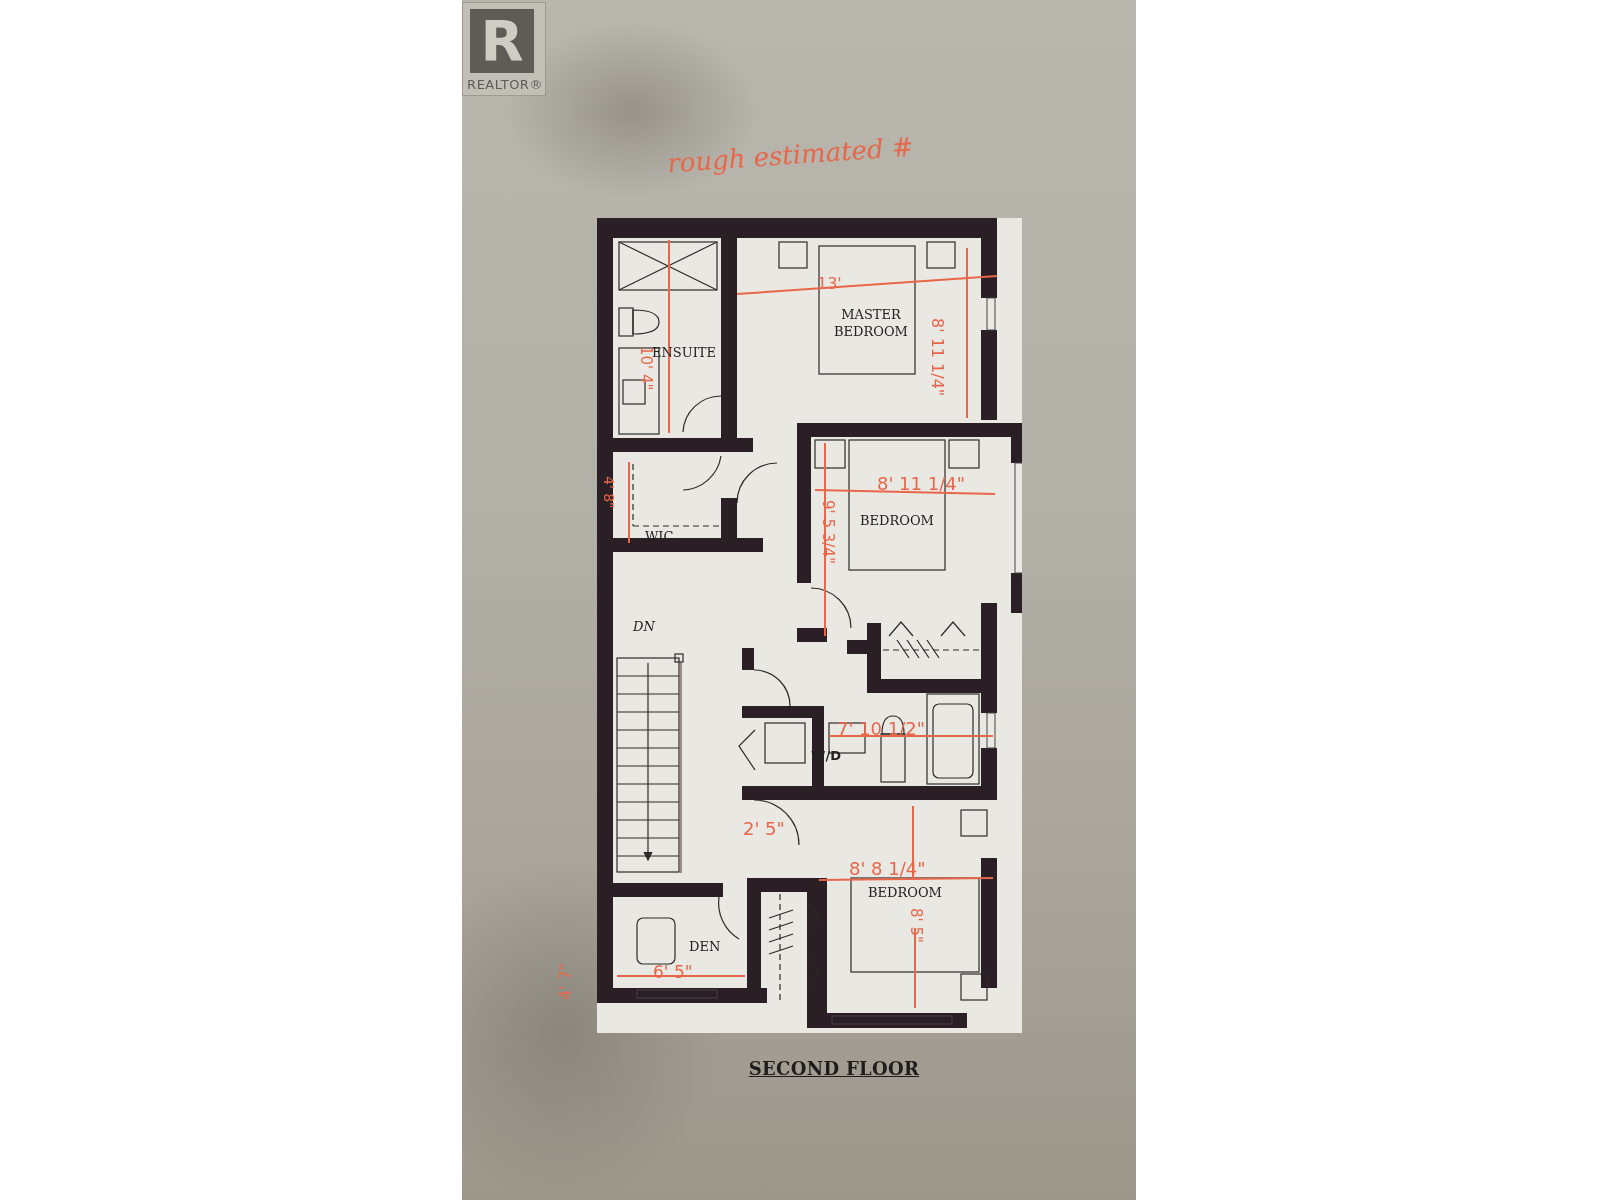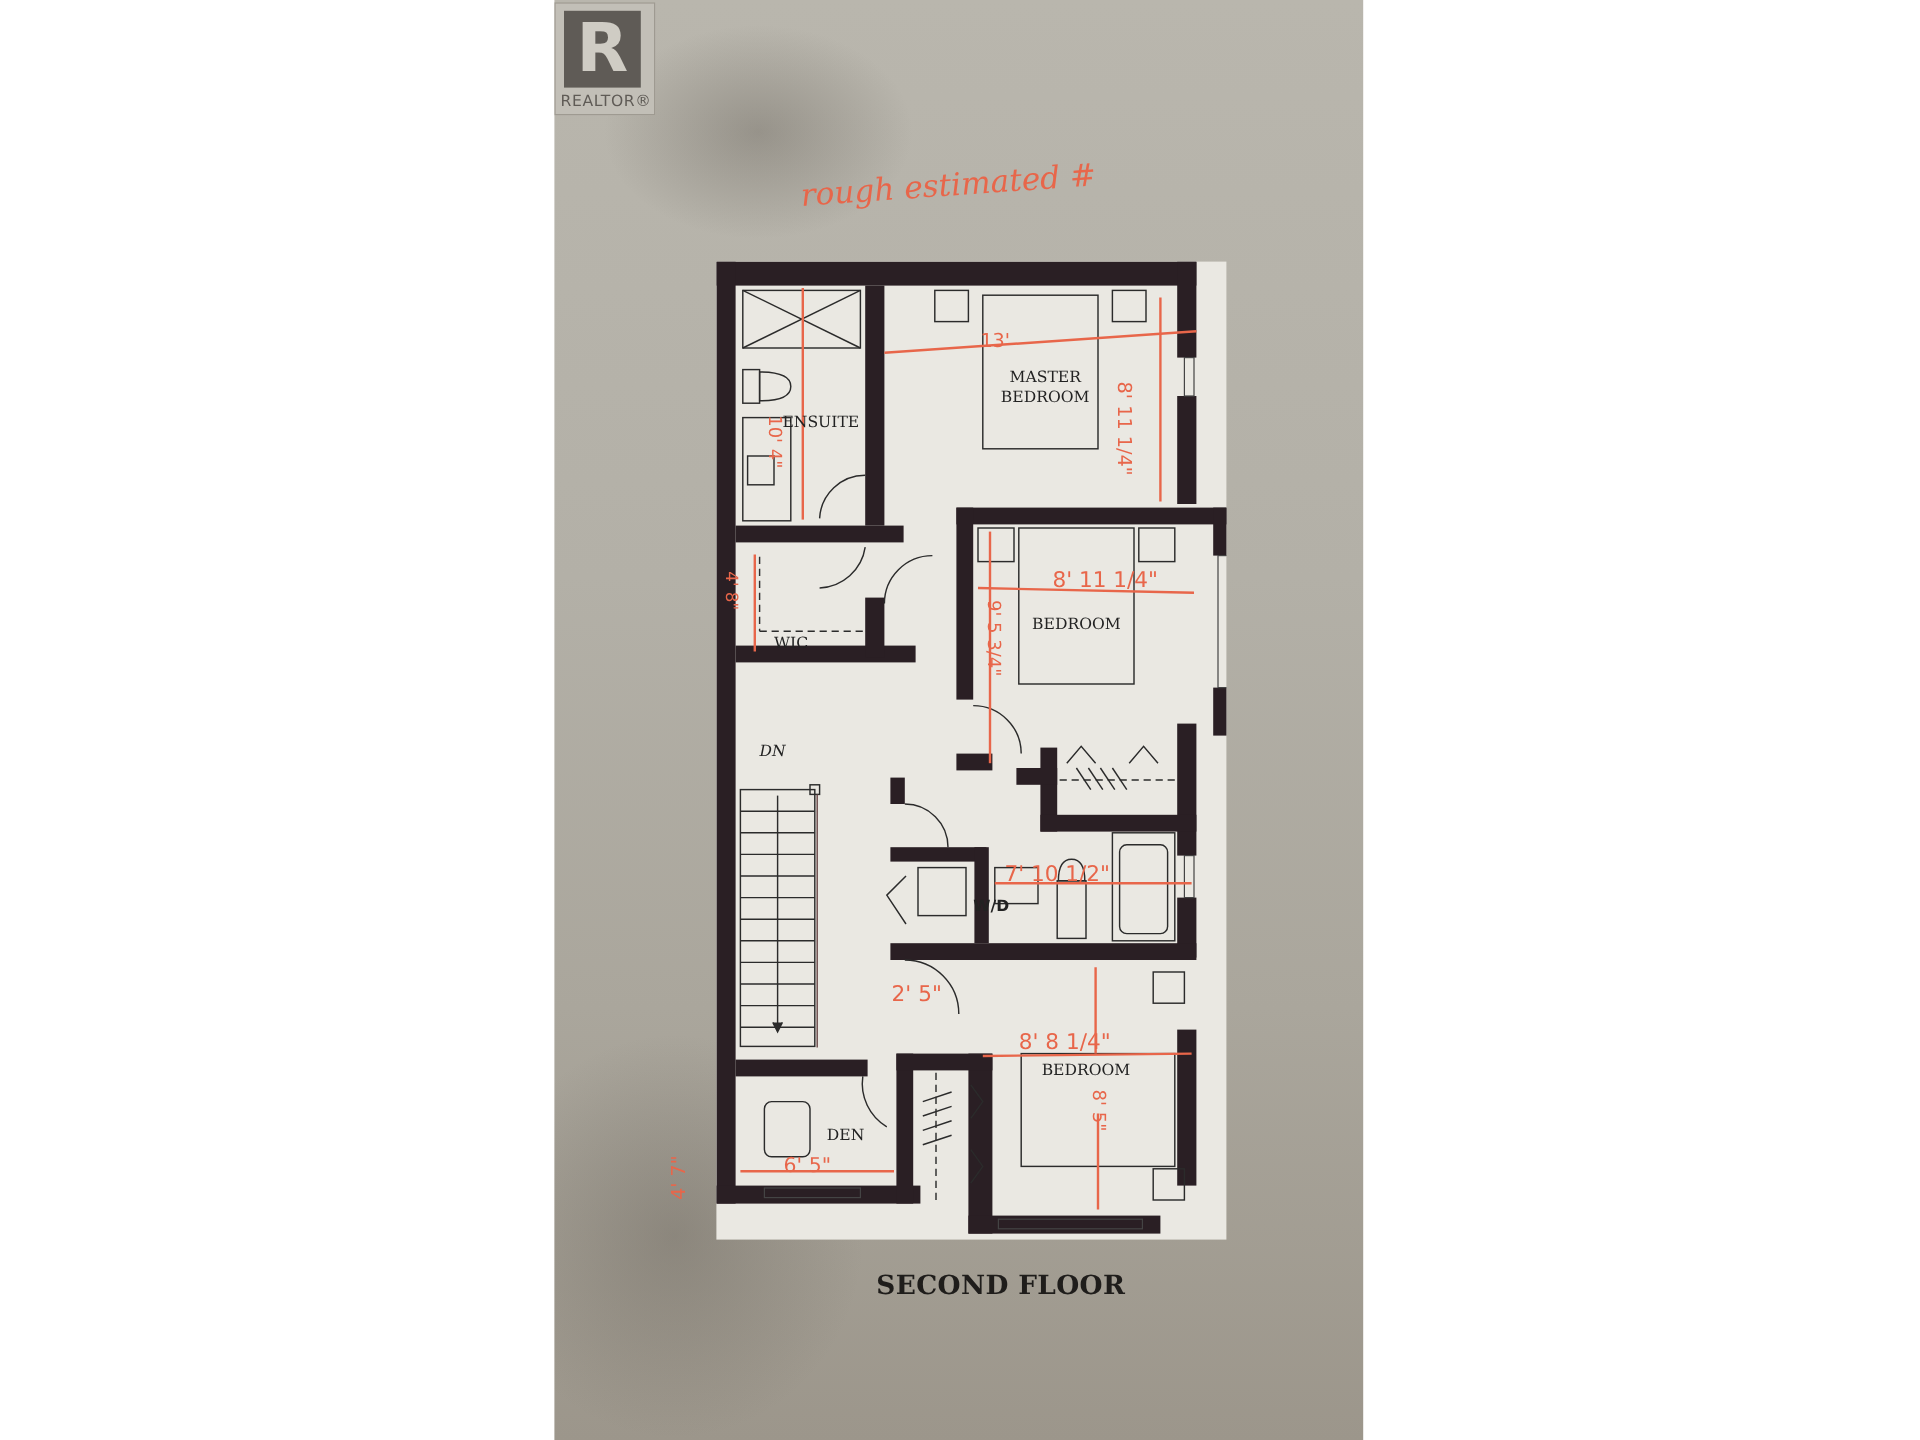--- a/index.html
+++ b/index.html
@@ -40,21 +40,21 @@
   svg.plan { position:absolute; left:0; top:0; }
   .room-label {
     position:absolute; color:#222; font-family:"DejaVu Serif", serif; font-size:13px; text-align:center;
     line-height:17px; white-space:nowrap;
   }
   .meas {
     position:absolute; color:#e8664a; font-family:"DejaVu Sans", sans-serif; font-size:16px; white-space:nowrap;
   }
   .floor-title {
     position:absolute; left:232px; top:1058px; width:280px; text-align:center;
-    font-family:"DejaVu Serif", serif; font-weight:bold; font-size:22px; color:#1f1d1b; letter-spacing:0.3px;
+    font-family:"DejaVu Serif", serif; font-weight:bold; font-size:18px; color:#1f1d1b; letter-spacing:0.3px;text-decoration:underline;
   }
 </style>
 </head>
 <body>
 
 <div class="photo">
   <div class="shadow-blob" style="left:40px;top:20px;width:260px;height:180px;"></div>
   <div class="shadow-blob" style="left:-60px;top:860px;width:320px;height:340px;opacity:0.9;"></div>
 
   <div class="realtor-logo">

